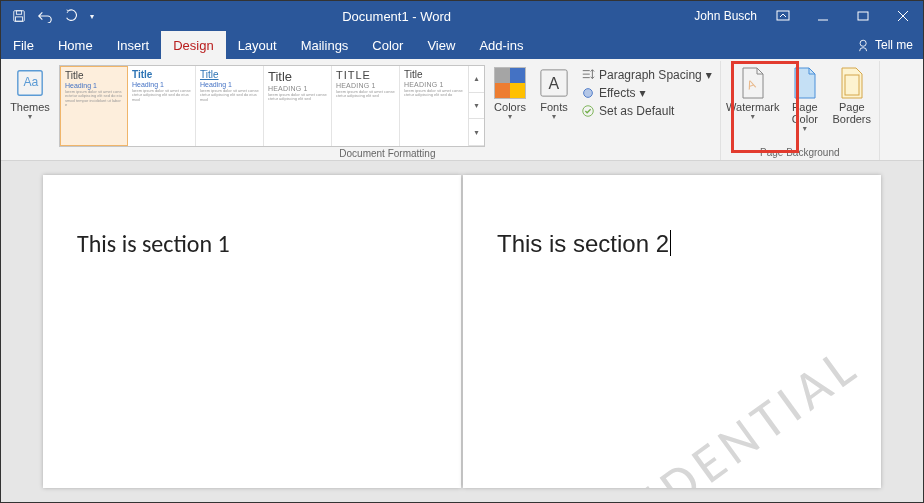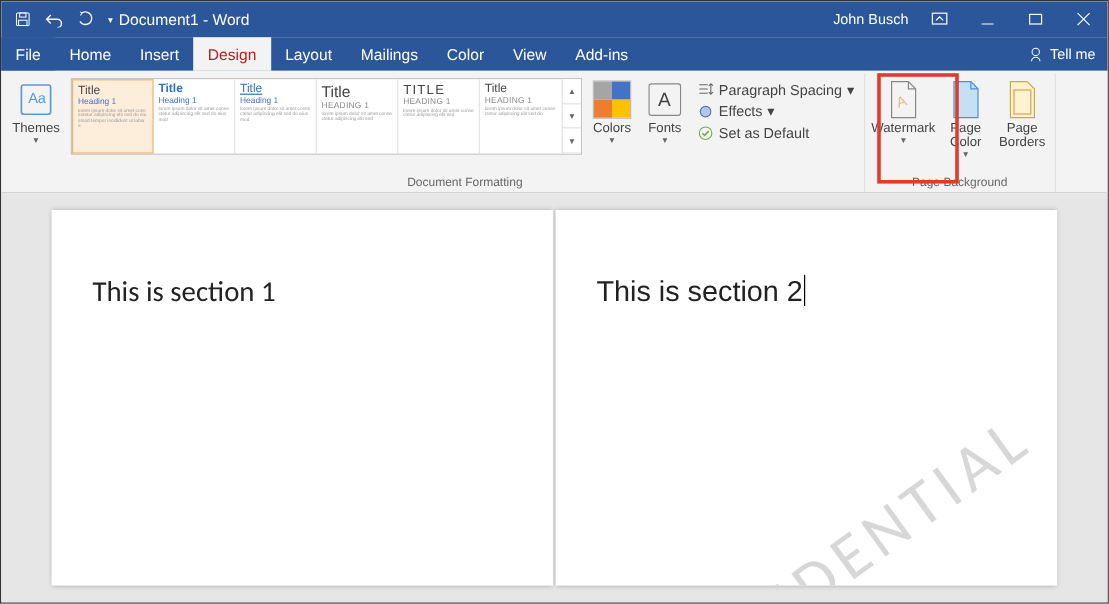--- a/index.html
+++ b/index.html
@@ -1,21 +1,21 @@
 <!DOCTYPE html>
 <html><head>
 <meta charset="utf-8">
 <style>
   * { margin: 0; padding: 0; box-sizing: border-box; font-family: "Segoe UI", Tahoma, sans-serif; }
   body { background: #fff; width: 924px; height: 503px; overflow: hidden; border:1px solid #333;}
   .titlebar { height: 30px; background: #2b579a; color: #fff; display: flex; align-items: center; font-size: 12px; }
   .titlebar .qat { display: flex; align-items: center; gap: 2px; padding-left: 6px; }
   .titlebar .qat .qat-btn { width: 24px; height: 24px; display: flex; align-items: center; justify-content: center; opacity: 0.95; cursor: pointer; }
   .titlebar .qat svg { stroke: #fff; fill: none; }
-  .titlebar .doc-title { flex: 1; text-align: left; font-size: 13px; }
+  .titlebar .doc-title { flex: 1; text-align: center; font-size: 13px; }
   .titlebar .user { padding-right: 6px; }
   .titlebar .win-controls { display: flex; }
   .titlebar .win-btn { width: 40px; height: 30px; display: flex; align-items: center; justify-content: center; cursor: pointer; }
   .titlebar .win-btn svg { stroke: #fff; fill: none; stroke-width: 1; }
 
   .tabbar { height: 28px; background: #2b579a; color: #fff; display: flex; align-items: stretch; font-size: 13px; }
   .tabbar .tab { padding: 0 12px; display: flex; align-items: center; cursor: pointer; }
   .tabbar .tab.file { background: #2b579a; }
   .tabbar .tab.active { background: #f3f3f3; color: #b91c1c; font-weight: 400; }
   .tabbar .spacer { flex: 1; }
@@ -27,21 +27,21 @@
   .group:last-child { border-right: none; }
   .group-content { flex: 1; display: flex; align-items: flex-start; gap: 4px; padding-top: 2px; }
   .group-label { font-size: 10px; color: #666; padding: 1px 0 2px; white-space: nowrap; }
   .big-btn { width: 48px; display: flex; flex-direction: column; align-items: center; gap: 2px; padding: 2px 0; cursor: pointer; }
   .big-btn .icon-box { width: 32px; height: 32px; display: flex; align-items: center; justify-content: center; }
   .big-btn .btn-label { font-size: 11px; color: #444; text-align: center; line-height: 1.1; }
   .big-btn .caret { font-size: 8px; color: #666; line-height: 0.5; }
   .page-bg-group .big-btn { width: 56px; }
 
   .gallery { display: flex; border: 1px solid #c5c5c5; background: #fff; }
-  .gallery-item { width: 68px; height: 62px; border-right: 1px solid #e4e4e4; padding: 3px 4px; overflow: hidden; cursor: pointer; }
+  .gallery-item { width: 68px; height: 80px; border-right: 1px solid #e4e4e4; padding: 3px 4px; overflow: hidden; cursor: pointer; }
   .gallery-item.selected { border: 1px solid #f0b56a; background: #fdeedc; }
   .gallery-item .g-title { font-size: 10px; color: #444; }
   .gallery-item .g-sub { font-size: 7px; color: #4472c4; margin-top: 1px; }
   .gallery-item .g-sub.gray { color: #888; text-transform: uppercase; letter-spacing: .2px; }
   .gallery-item .g-body { font-size: 4px; color: #999; line-height: 1.1; margin-top: 1px; word-break: break-all; }
   .gallery-nav { width: 16px; display: flex; flex-direction: column; background:#fff;}
   .gallery-nav .nav-btn { flex: 1; display: flex; align-items: center; justify-content: center; border-left: 1px solid #e1e1e1; border-bottom: 1px solid #e1e1e1; cursor: pointer; font-size: 8px; color: #666; }
 
   .small-stack { display: flex; flex-direction: column; gap: 2px; padding-top: 2px; font-size: 12px; color: #444; justify-content: center; }
   .small-btn { display: flex; align-items: center; gap: 4px; padding: 1px 4px; cursor: pointer; white-space: nowrap; }

